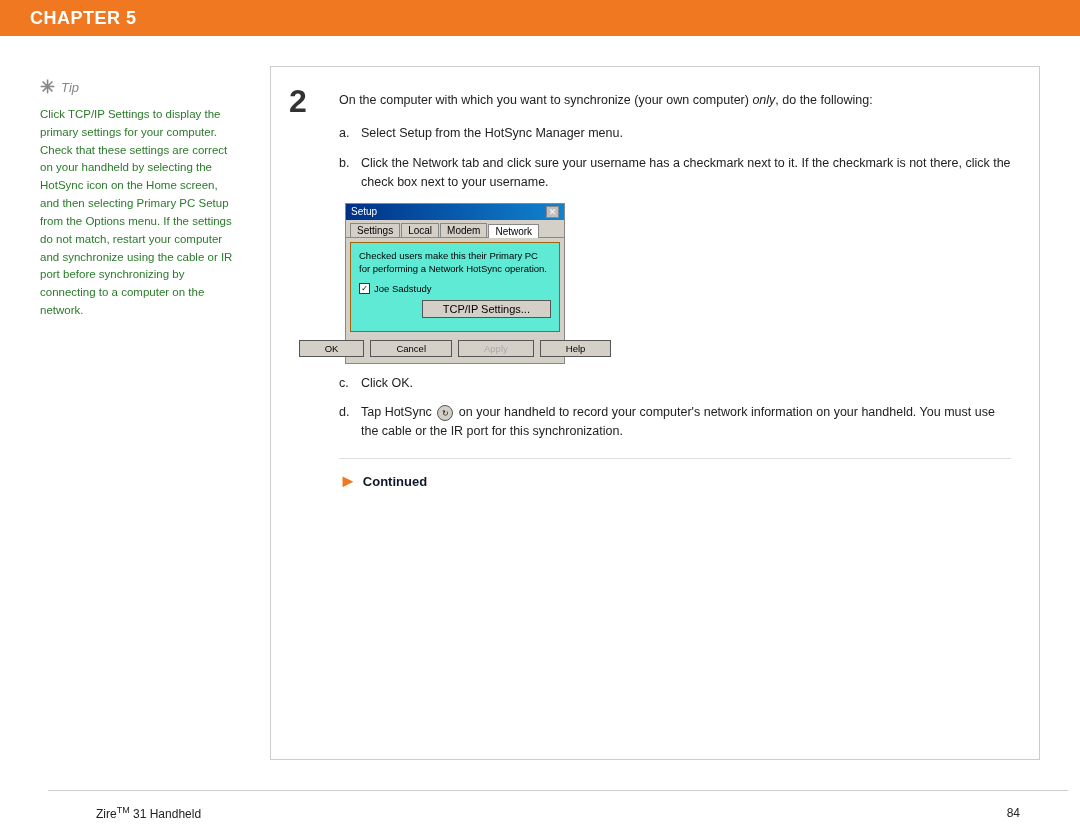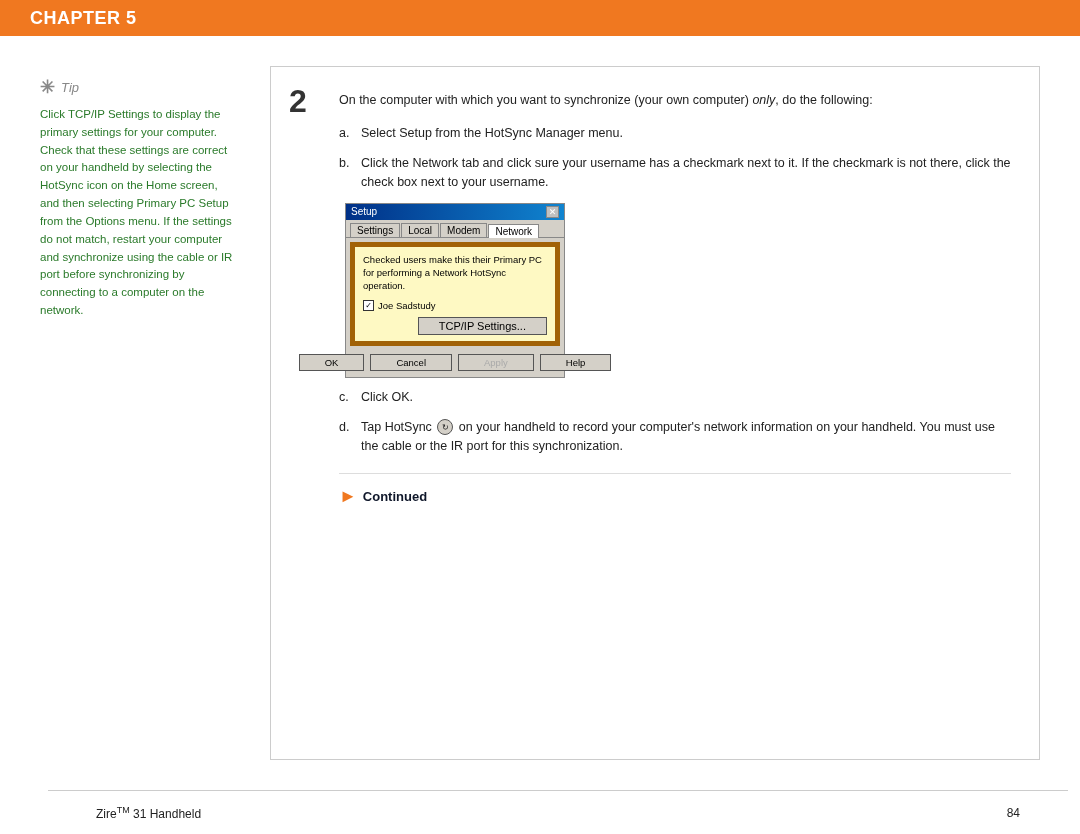--- a/index.html
+++ b/index.html
@@ -164,23 +164,23 @@
       padding: 1px 6px;
       font-size: 10px;
       color: #000;
     }
     .dialog-tab.active {
       background: #fff;
       position: relative;
       top: 1px;
     }
     .dialog-body {
-      background: #fef9c3;
+      background: #5eead4;
       margin: 4px;
-      border: 5px solid #a16207;
+      border: 1px solid #a16207;
       padding: 6px 8px;
       min-height: 90px;
     }
     .dialog-body-text {
       font-size: 9.5px;
       color: #000;
       line-height: 1.4;
       margin-bottom: 8px;
     }
     .dialog-checkbox-row {

